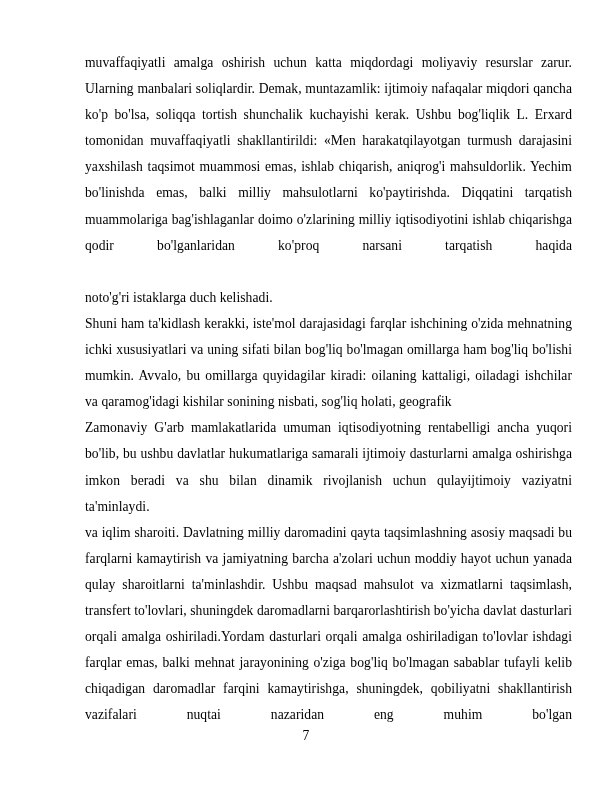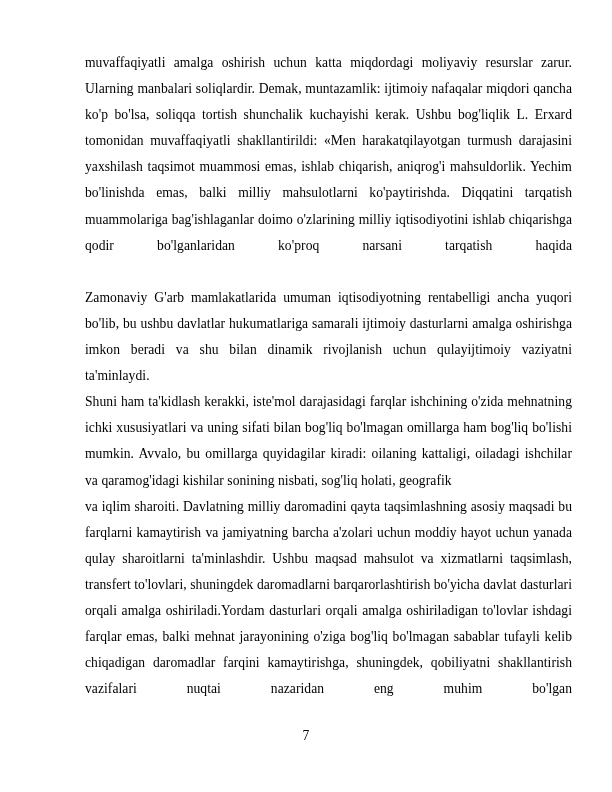--- a/index.html
+++ b/index.html
@@ -62,25 +62,26 @@
 </style>
 </head>
 <body>
 
 <div class="page">
 
   <div class="text-body">
 
     <p class="para cont">muvaffaqiyatli amalga oshirish uchun katta miqdordagi moliyaviy resurslar zarur. Ularning manbalari soliqlardir. Demak, muntazamlik: ijtimoiy nafaqalar miqdori qancha ko'p bo'lsa, soliqqa tortish shunchalik kuchayishi kerak. Ushbu bog'liqlik L. Erxard tomonidan muvaffaqiyatli shakllantirildi: «Men harakatqilayotgan turmush darajasini yaxshilash taqsimot muammosi emas, ishlab chiqarish, aniqrog'i mahsuldorlik. Yechim bo'linishda emas, balki milliy mahsulotlarni ko'paytirishda. Diqqatini tarqatish muammolariga bag'ishlaganlar doimo o'zlarining milliy iqtisodiyotini ishlab chiqarishga qodir bo'lganlaridan ko'proq narsani tarqatish haqida</p>
 
+    <p class="para last-left">noto'g'ri istaklarga duch kelishadi.</p>
 
 
+    <p class="para">Shuni ham ta'kidlash kerakki, iste'mol darajasidagi farqlar ishchining o'zida mehnatning ichki xususiyatlari va uning sifati bilan bog'liq bo'lmagan omillarga ham bog'liq bo'lishi mumkin. Avvalo, bu omillarga quyidagilar kiradi: oilaning kattaligi, oiladagi ishchilar va qaramog'idagi kishilar sonining nisbati, sog'liq holati, geografik</p>
+
     <p class="para">Zamonaviy G'arb mamlakatlarida umuman iqtisodiyotning rentabelligi ancha yuqori bo'lib, bu ushbu davlatlar hukumatlariga samarali ijtimoiy dasturlarni amalga oshirishga imkon beradi va shu bilan dinamik rivojlanish uchun qulayijtimoiy vaziyatni ta'minlaydi.</p>
-
-    <p class="para">Shuni ham ta'kidlash kerakki, iste'mol darajasidagi farqlar ishchining o'zida mehnatning ichki xususiyatlari va uning sifati bilan bog'liq bo'lmagan omillarga ham bog'liq bo'lishi mumkin. Avvalo, bu omillarga quyidagilar kiradi: oilaning kattaligi, oiladagi ishchilar va qaramog'idagi kishilar sonining nisbati, sog'liq holati, geografik</p>
 
     <p class="para cont">va iqlim sharoiti. Davlatning milliy daromadini qayta taqsimlashning asosiy maqsadi bu farqlarni kamaytirish va jamiyatning barcha a'zolari uchun moddiy hayot uchun yanada qulay sharoitlarni ta'minlashdir. Ushbu maqsad mahsulot va xizmatlarni taqsimlash, transfert to'lovlari, shuningdek daromadlarni barqarorlashtirish bo'yicha davlat dasturlari orqali amalga oshiriladi.Yordam dasturlari orqali amalga oshiriladigan to'lovlar ishdagi farqlar emas, balki mehnat jarayonining o'ziga bog'liq bo'lmagan sabablar tufayli kelib chiqadigan daromadlar farqini kamaytirishga, shuningdek, qobiliyatni shakllantirish vazifalari nuqtai nazaridan eng muhim bo'lgan</p>
 
   </div>
 
   <div class="page-number">7</div>
 
 </div>
 
 </body></html>

